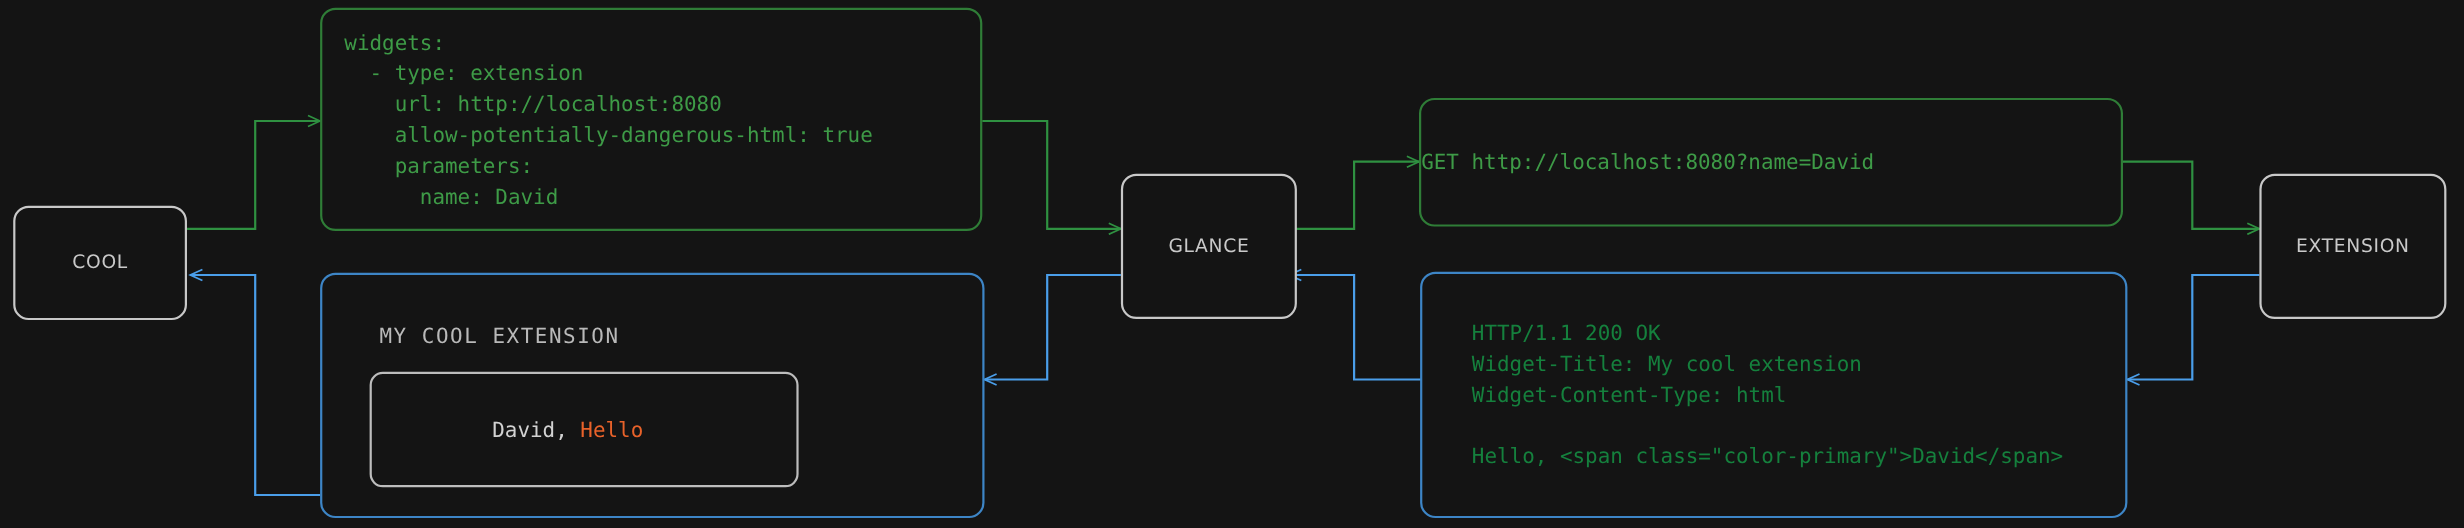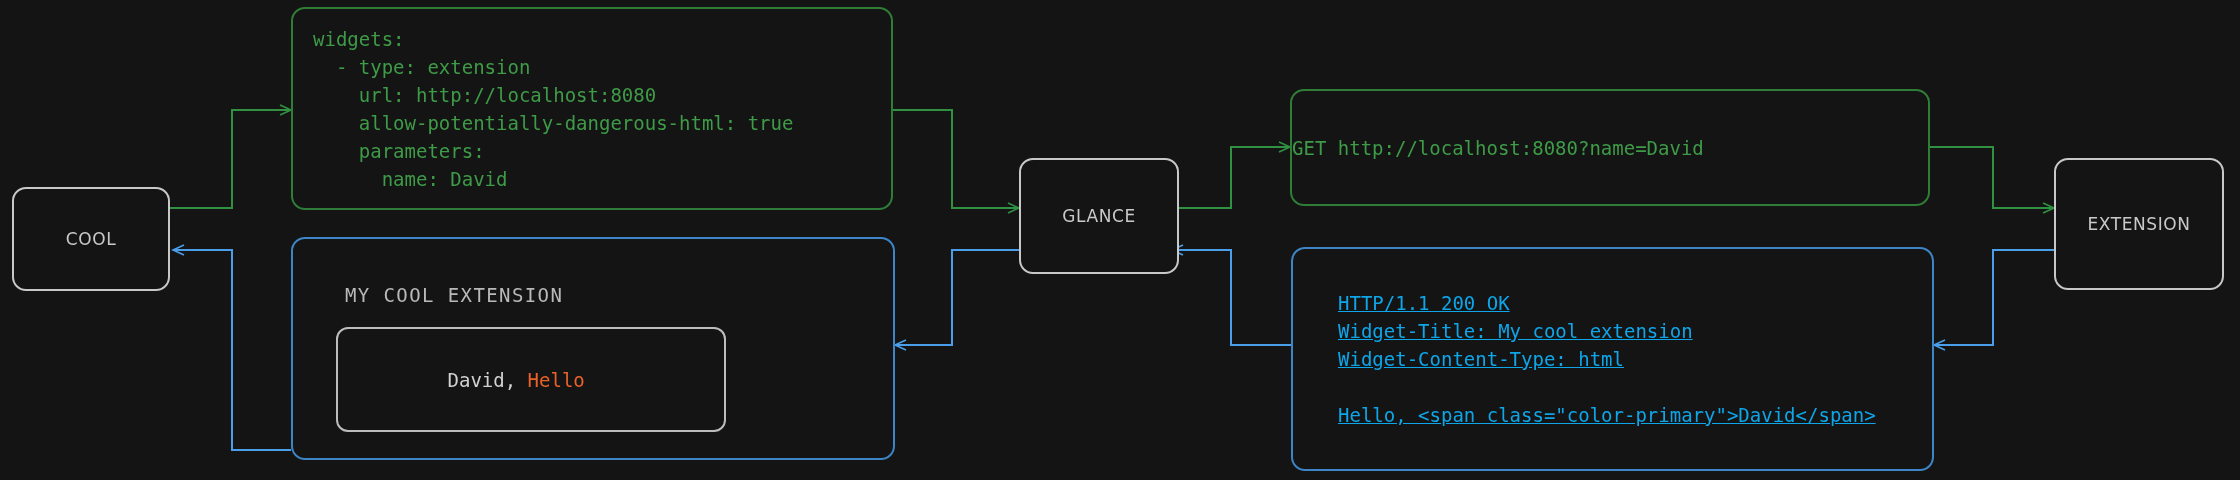--- a/index.html
+++ b/index.html
@@ -54,21 +54,21 @@
   .msgbox.blue  { border: 2px solid #3d85c6; }
   .code {
     font-family: "DejaVu Sans Mono", "Liberation Mono", monospace;
     font-size: 19px;
     line-height: 28px;
     white-space: pre;
     margin: 0;
     padding: 0;
   }
   .code.green { color: #3e9b47; }
-  .code.blue  { color: #0ea5e9; text-decoration: underline; }
+  .code.blue  { color: #15803d; }
   
   .widget-outer {
     position: absolute;
     border: 2px solid #3d85c6;
     border-radius: 14px;
     background: #141414;
     box-sizing: border-box;
   }
   .widget-title {
     position: absolute;
@@ -130,21 +130,21 @@
 
     <path d="M1019,250 L952,250 L952,345 L895,345" fill="none" stroke="#4a9eea" stroke-width="2" marker-end="url(#ah-blue)"></path>
 
     <path d="M291,450 L232,450 L232,250 L173,250" fill="none" stroke="#4a9eea" stroke-width="2" marker-end="url(#ah-blue)"></path>
   </svg>
 
   <div class="node" style="left:12px; top:187px; width:158px; height:104px;">
     <span class="node-label">COOL</span>
   </div>
 
-  <div class="node" style="left:1019px; top:158px; width:160px; height:116px;">
+  <div class="node" style="left:1019px; top:158px; width:160px; height:132px;">
     <span class="node-label">GLANCE</span>
   </div>
 
   <div class="node" style="left:2054px; top:158px; width:170px; height:132px;">
     <span class="node-label">EXTENSION</span>
   </div>
 
   <div class="msgbox green" style="left:291px; top:7px; width:602px; height:203px; padding-left:20px;">
     <pre class="code green">widgets:
   - type: extension
@@ -159,21 +159,21 @@
   </div>
 
   <div class="msgbox blue" style="left:1291px; top:247px; width:643px; height:224px; padding-left:45px;">
     <pre class="code blue">HTTP/1.1 200 OK
 Widget-Title: My cool extension
 Widget-Content-Type: html
 
 Hello, &lt;span class="color-primary"&gt;David&lt;/span&gt;</pre>
   </div>
 
-  <div class="widget-outer" style="left:291px; top:237px; width:604px; height:223px;">
+  <div class="widget-outer" style="left:291px; top:248px; width:604px; height:223px;">
     <div class="widget-title">MY COOL EXTENSION</div>
     <div class="widget-inner" style="left:43px; top:88px; width:390px; height:105px;">
       <span class="widget-body">
         <span>David, </span><span class="accent-name">Hello</span>
       </span>
     </div>
   </div>
 
 </div>
 

